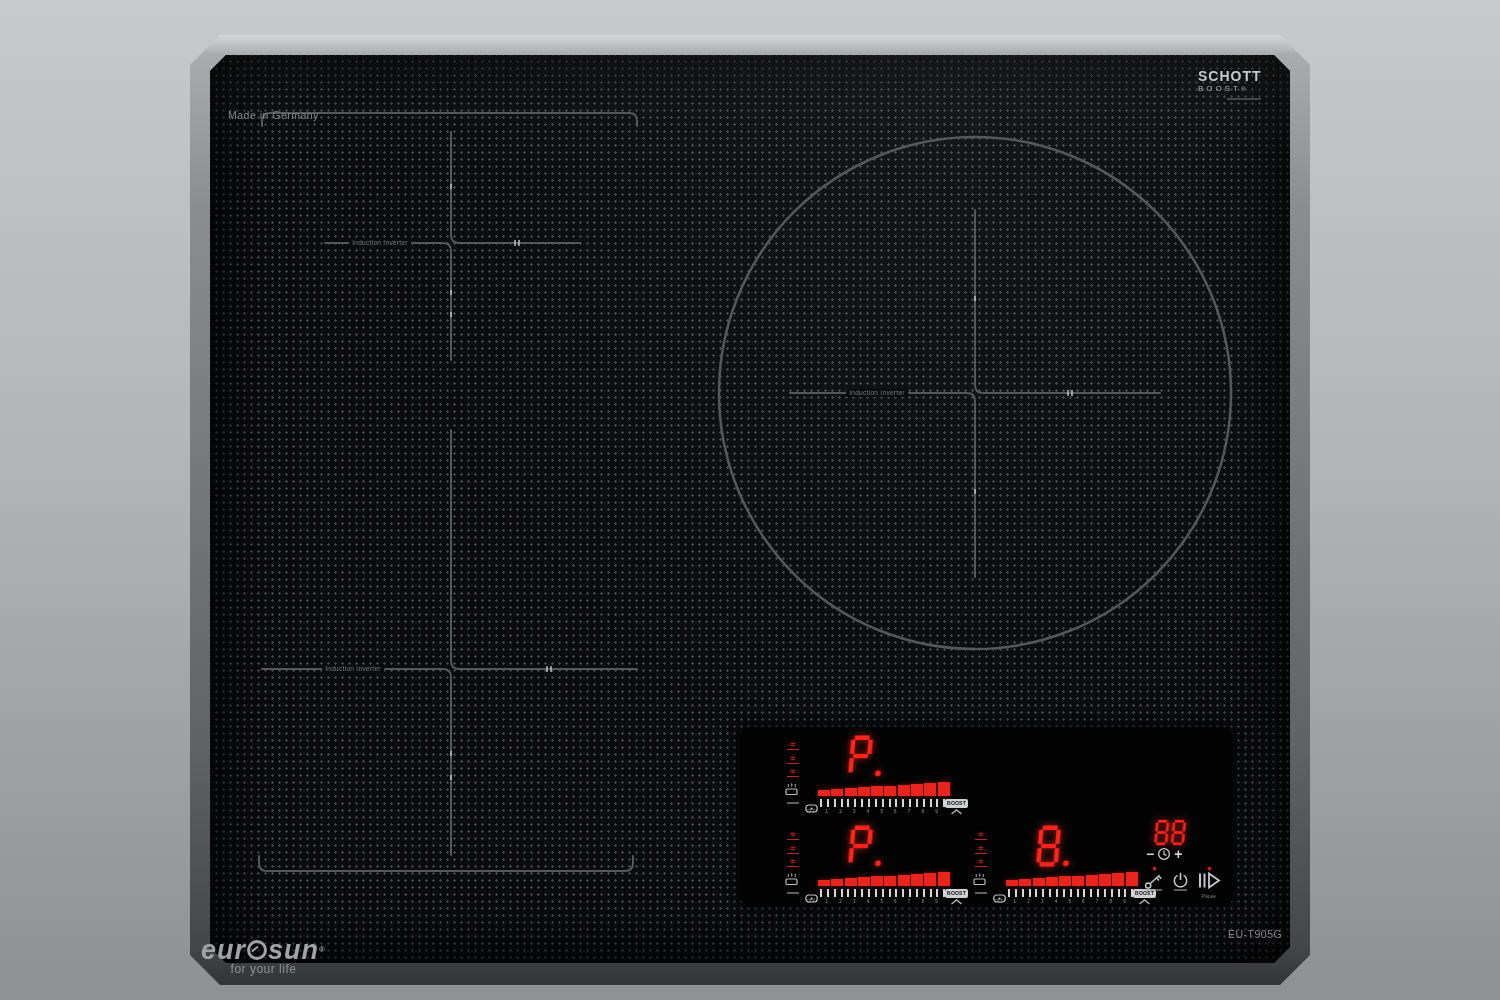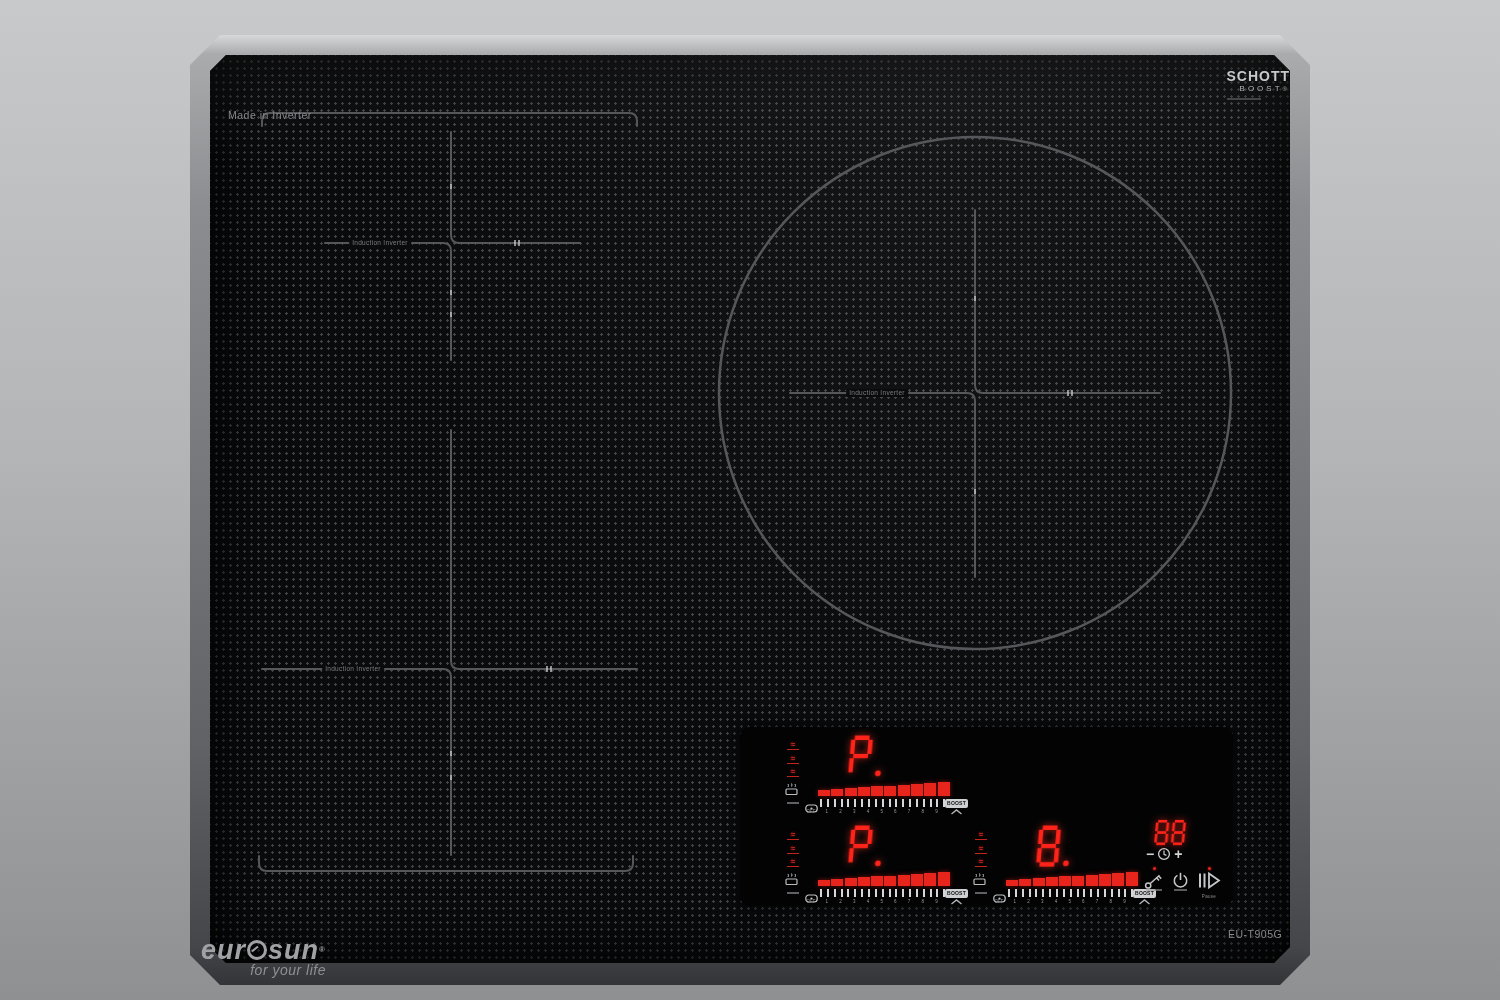--- a/index.html
+++ b/index.html
@@ -35,33 +35,33 @@
   
   .glass-text{position:absolute;color:#8e9093;letter-spacing:.5px;}
   .made-in{left:38px;top:74px;font-size:10.5px;color:#85878a;}
   .zone-label{
     position:absolute;font-size:6.5px;color:#7b7d80;background:#0a0b0d;
     padding:0 3px;line-height:8px;letter-spacing:.3px;white-space:nowrap;transform:translate(-50%,-50%);
   }
   .label-flex-top{left:190px;top:208px;}
   .label-flex-bottom{left:163px;top:634px;}
   .label-circle{left:687px;top:358px;}
-  .schott{position:absolute;left:1008px;top:34px;width:92px;text-align:right;color:#c6c8ca;}
+  .schott{position:absolute;left:1008px;top:34px;width:92px;text-align:left;color:#c6c8ca;}
   .schott .s1{display:block;font-size:14px;font-weight:bold;letter-spacing:1px;line-height:15px;}
   .schott .s2{display:block;font-size:8px;letter-spacing:3px;color:#b2b4b6;line-height:10px;}
   .schott .sreg{font-size:6px;vertical-align:top;}
   .schott .s3{display:block;width:34px;height:2px;background:#505255;margin:4px auto 0;opacity:.8;}
   .model{left:1038px;top:893px;font-size:10.5px;color:#87898c;}
   
   .brand{position:absolute;left:11px;top:864px;color:#a0a2a5;margin-top:37px;}
   .brand .word{font-size:27px;font-weight:bold;font-style:italic;letter-spacing:1px;line-height:28px;}
   .brand .sun{display:inline-block;width:14px;height:14px;border:3.5px solid #a0a2a5;border-radius:50%;position:relative;top:1px;margin:0 1px;}
   .brand .sun::after{content:"";position:absolute;left:1px;top:5px;width:8px;height:2.2px;background:#a0a2a5;transform:rotate(-40deg);}
   .brand .reg{font-size:8px;vertical-align:top;font-style:normal;}
-  .brand .tagline{display:block;text-align:right;font-size:14px;font-style:italic;color:#8d8f92;margin-top:-2px;letter-spacing:.5px;}
+  .brand .tagline{display:block;text-align:center;font-size:12px;color:#8d8f92;margin-top:-2px;letter-spacing:.5px;}
   
   .panel{
     position:absolute;left:550px;top:692px;width:493px;height:179px;
     background:#030304;border-radius:10px;box-shadow:0 0 12px 4px rgba(0,0,0,.55);
   }
   .zone-slider{position:absolute;width:200px;height:80px;}
   .zone-a{left:28px;top:11px;}
   .zone-b{left:28px;top:101px;}
   .zone-c{left:216px;top:101px;}
   .kw-col{position:absolute;left:16px;top:3px;width:18px;}
@@ -113,21 +113,21 @@
     <g stroke="#c9cbcd" stroke-width="1.4" fill="none">
       <path d="M325,205 L325,211 M329,205 L329,211"></path>
       <path d="M261,149 L261,154 M261,255 L261,260 M261,277 L261,282"></path>
       <path d="M357,631 L357,637 M361,631 L361,637"></path>
       <path d="M261,716 L261,721 M261,740 L261,745"></path>
       <path d="M878,355 L878,361 M882,355 L882,361"></path>
       <path d="M785,261 L785,266 M785,454 L785,459"></path>
     </g>
   </svg>
 
-  <span class="glass-text made-in">Made in Inverter</span>
+  <span class="glass-text made-in">Made in Germany</span>
 
   <div class="schott">
     <span class="s1">SCHOTT</span>
     <span class="s2"><span>BOOST</span><span class="sreg">®</span></span>
     <span class="s3"></span>
   </div>
 
   <span class="zone-label label-flex-top">Induction Inverter</span>
   <span class="zone-label label-flex-bottom">Induction Inverter</span>
   <span class="zone-label label-circle">Induction Inverter</span>

